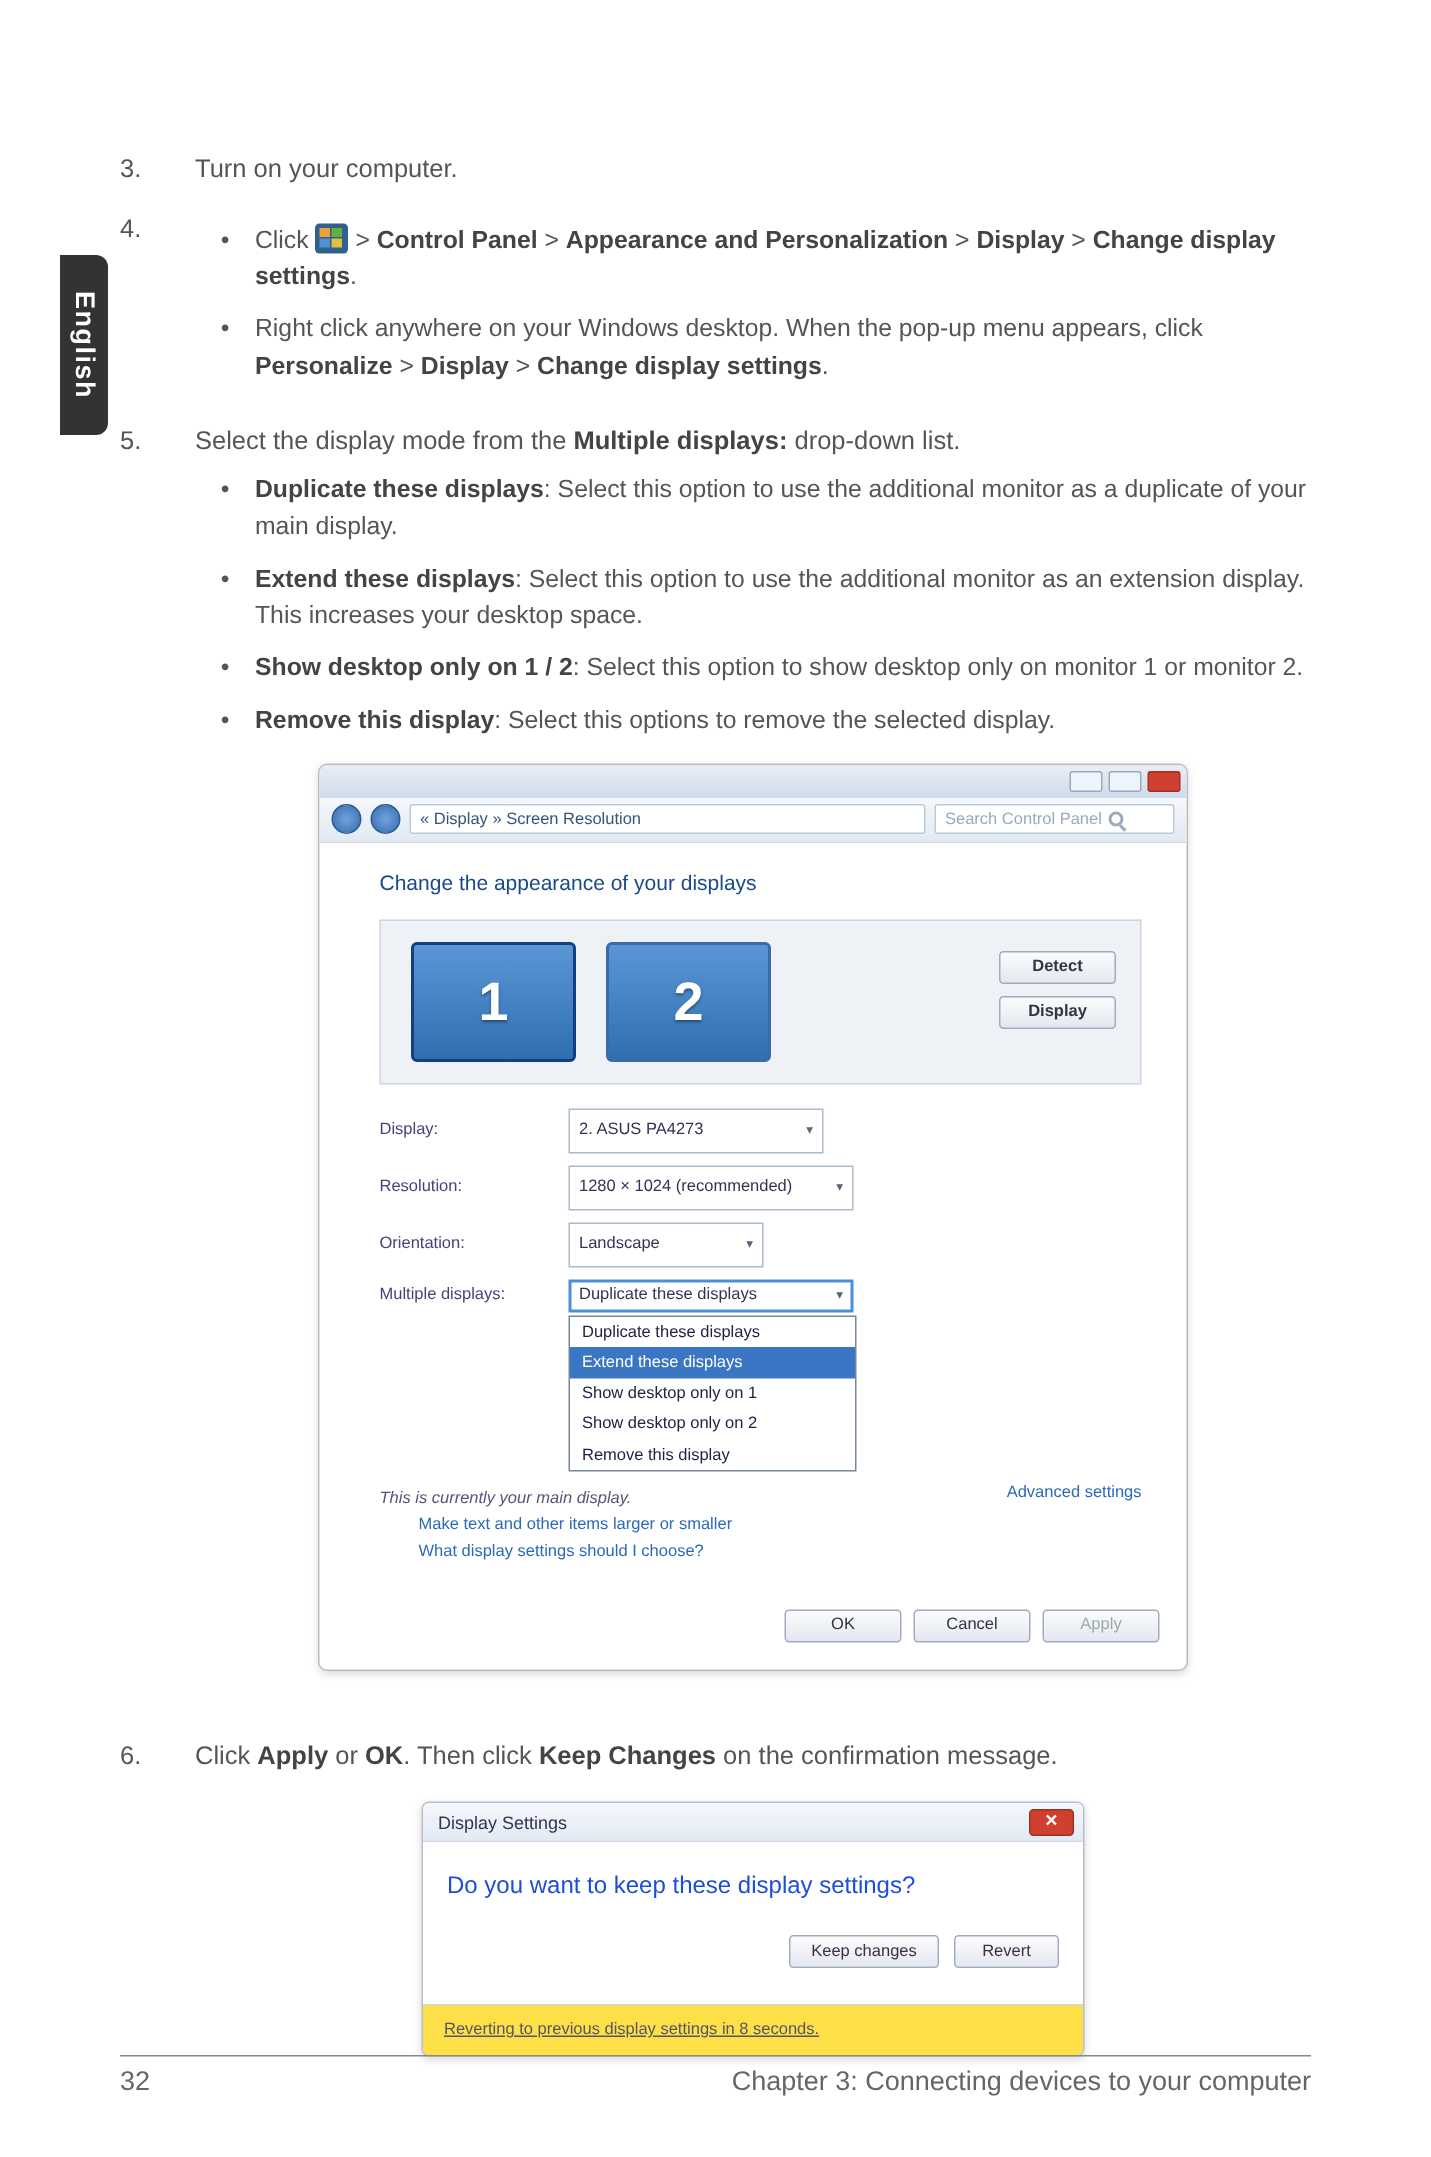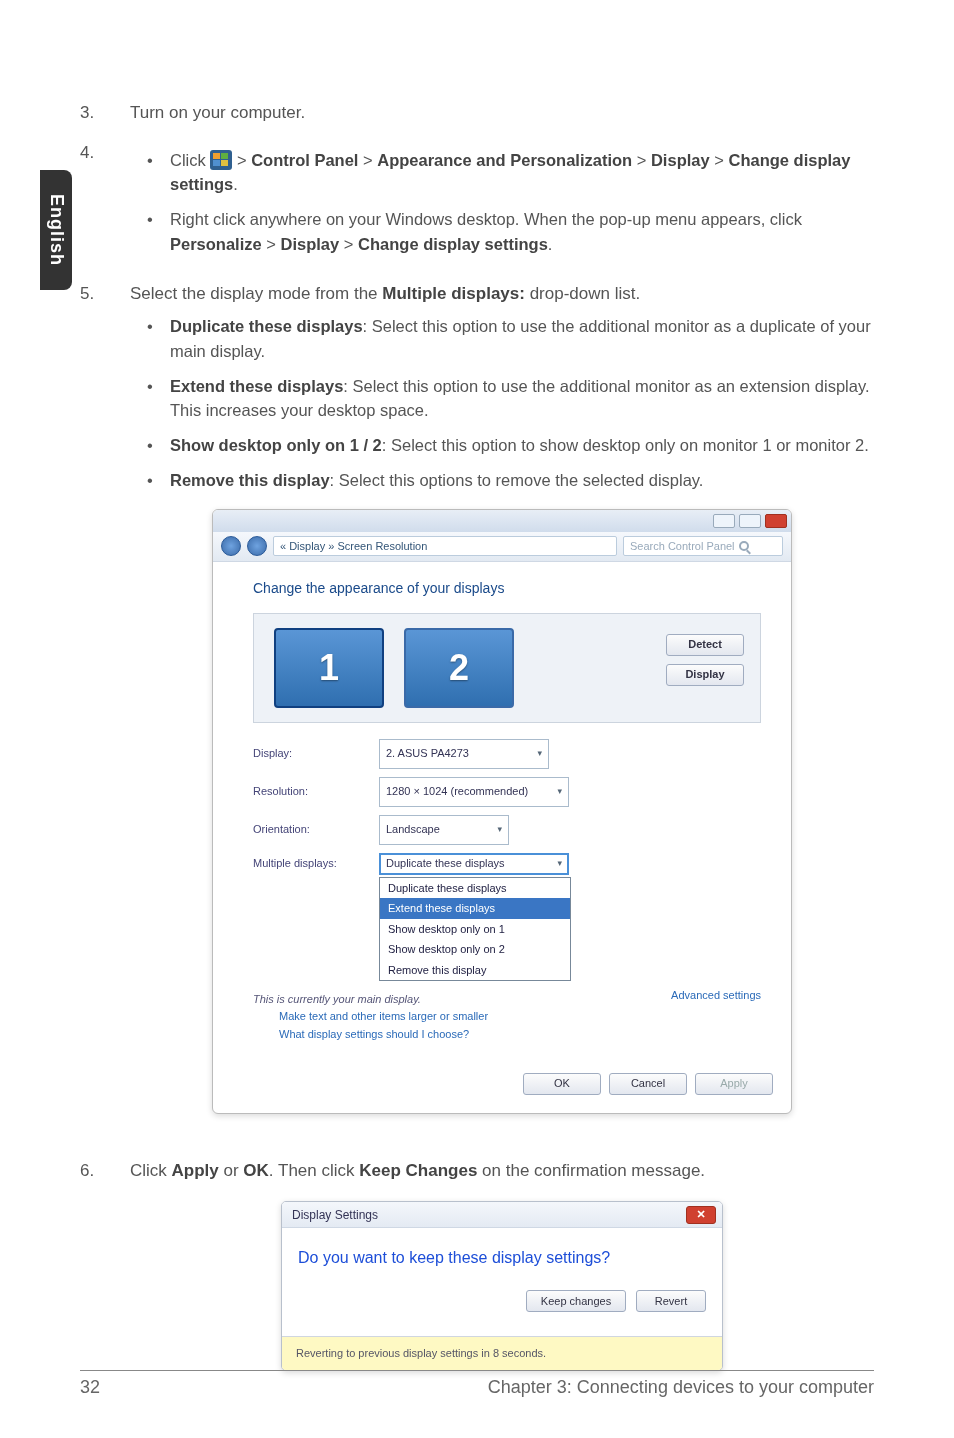--- a/index.html
+++ b/index.html
@@ -74,21 +74,21 @@
   .dlg-btn.dis { color: #9aa; }
 
   
   .kc-wrap { display: flex; justify-content: center; margin: 18px 0 40px 0; }
   .kc-dialog { width: 442px; border: 1px solid #b8c0cc; border-radius: 5px; background: #fff; overflow: hidden; box-shadow: 0 2px 6px rgba(0,0,0,.15); font-size: 12px; }
   .kc-title { height: 26px; background: linear-gradient(#f4f7fb,#e4eaf3); display: flex; align-items: center; justify-content: space-between; padding: 0 6px 0 10px; border-bottom: 1px solid #cfd8e4; color: #335; }
   .kc-close { width: 30px; height: 18px; background: #d04030; border: 1px solid #a03020; border-radius: 3px; display: flex; align-items: center; justify-content: center; color: #fff; font-size: 11px; font-weight: bold; }
   .kc-body { padding: 18px 16px 10px 16px; }
   .kc-body .q { font-size: 16px; color: #1d4ed8; margin-bottom: 20px; }
   .kc-buttons { display: flex; justify-content: flex-end; gap: 10px; padding: 0 0 14px 0; }
-  .kc-foot { border-top: 1px solid #d0d6e0; padding: 8px 14px; font-size: 11px; color: #556; background: #fef9c3; }
+  .kc-foot { border-top: 1px solid #d0d6e0; padding: 8px 14px; font-size: 11px; color: #556; background: #fde047; text-decoration: underline; }
 
   .page-foot { position: absolute; left: 80px; right: 80px; bottom: 40px; border-top: 1px solid #888; padding-top: 6px; display: flex; justify-content: space-between; font-size: 18px; color: #666; }
 </style>
 </head>
 <body>
 
 <div class="page">
 
   <div class="lang-tab">
     <span>English</span>

